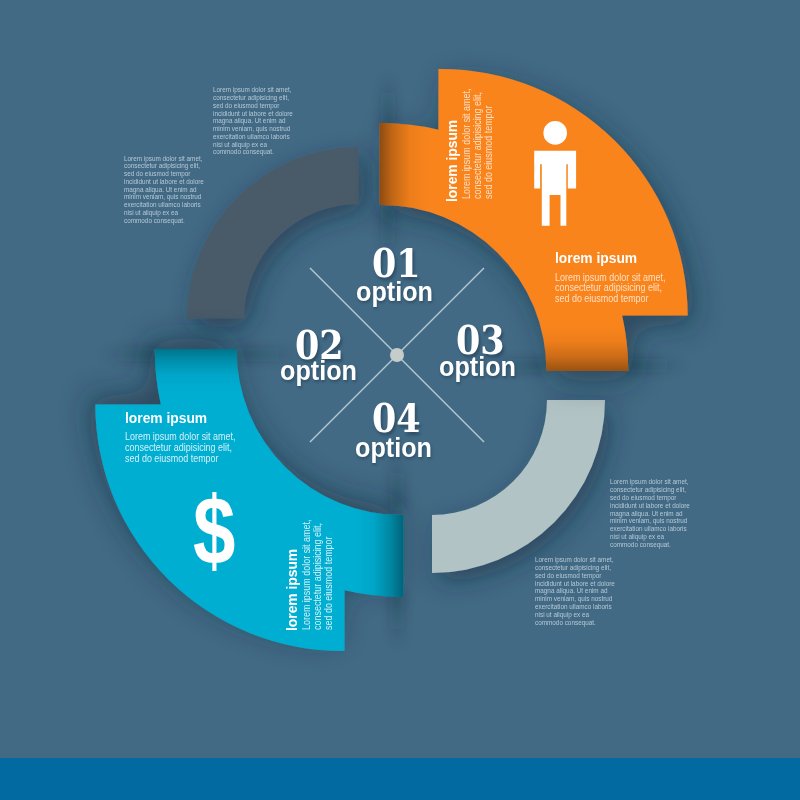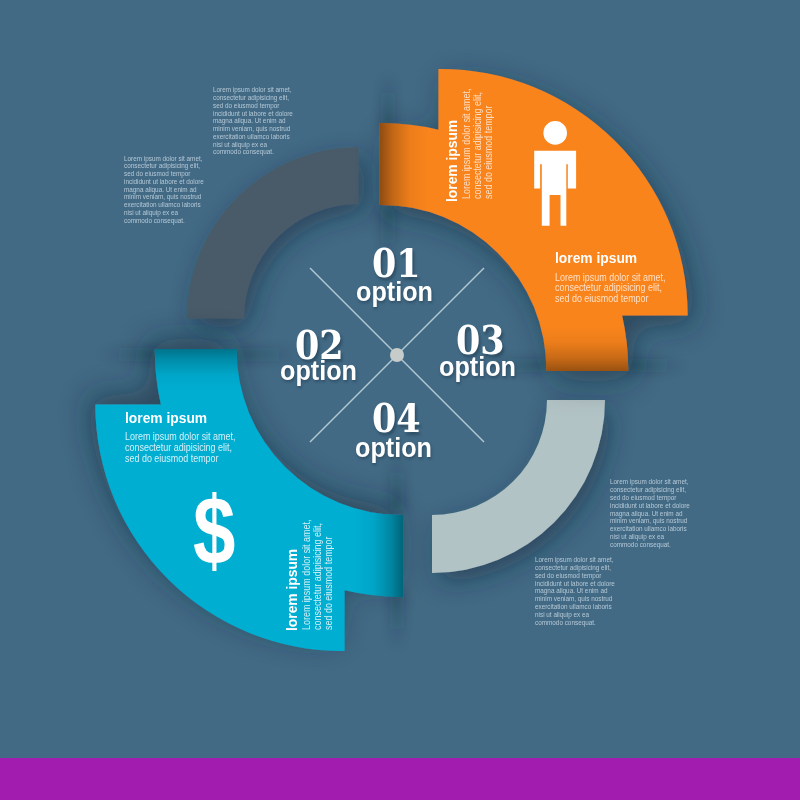--- a/index.html
+++ b/index.html
@@ -1,20 +1,20 @@
 <!DOCTYPE html>
 <html><head>
 <meta charset="utf-8">
 <title>Circular Options Infographic</title>
 <style>
   html,body{margin:0;padding:0;background:#ffffff;}
   body{width:800px;height:800px;overflow:hidden;
        font-family:"Liberation Sans",sans-serif;
        -webkit-font-smoothing:antialiased;}
-  #stage{position:relative;width:800px;height:800px;background:#a21caf;}
+  #stage{position:relative;width:800px;height:800px;background:#0369a1;}
   #art{position:absolute;left:0;top:0;display:block;}
   .tx{position:absolute;white-space:pre;transform-origin:0 0;}
 
   
   .para{font-size:8px;line-height:7.78px;color:#b6c9d6;letter-spacing:0;
         transform:scaleX(0.795);}
 
   
   .bn-head{font-size:14px;font-weight:bold;color:#ffffff;transform:scaleX(0.987);}
   .bn-body{font-size:11.4px;line-height:10.9px;color:#ffe0c6;transform:scaleX(0.786);}

